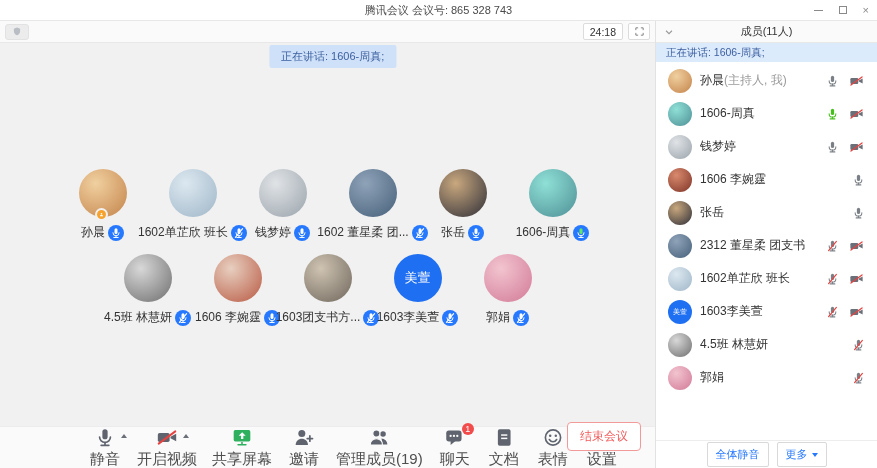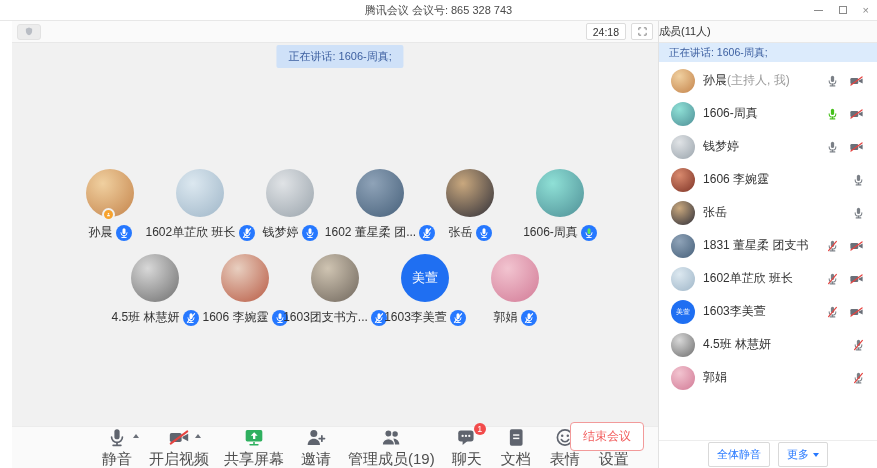--- a/index.html
+++ b/index.html
@@ -6,21 +6,21 @@
   html,body { width:877px; height:468px; overflow:hidden; font-family:"Liberation Sans","DejaVu Sans",sans-serif; background:#fff; }
 
   
   .titlebar { height:21px; background:#fff; border-bottom:1px solid #e7e7e7; display:flex; align-items:center; justify-content:center; position:relative; font-size:11px; color:#4a4a4a; }
   .win-controls { position:absolute; right:8px; top:0; height:100%; display:flex; align-items:center; gap:16px; }
   .wc { color:#8a8a8a; font-size:11px; line-height:1; cursor:default; display:flex; align-items:center; }
   .wc-min { width:9px; height:1px; background:#8a8a8a; }
   .wc-max { width:8px; height:8px; border:1px solid #8a8a8a; }
 
   
-  .app { display:flex; height:447px;margin-left:12px; }
+  .app { display:flex; height:447px; }
   .main { width:655px; position:relative; background:#f1f1f1; }
   .panel { width:222px; background:#fff; border-left:1px solid #e2e2e2; display:flex; flex-direction:column; }
 
   
   .main-topbar { height:22px; background:#fafafa; border-bottom:1px solid #e8e8e8; display:flex; align-items:center; padding:0 5px; }
   .shield-btn { width:24px; height:16px; background:#ececec; border:1px solid #e2e2e2; border-radius:3px; display:flex; align-items:center; justify-content:center; }
   .topbar-right { margin-left:auto; display:flex; gap:5px; align-items:center; }
   .timer-box { border:1px solid #dcdcdc; background:#fff; border-radius:2px; font-size:10.5px; color:#333; padding:0 6px; height:17px; line-height:16px; }
   .fs-box { border:1px solid #dcdcdc; background:#fff; border-radius:2px; width:22px; height:17px; display:flex; align-items:center; justify-content:center; }
 
@@ -43,21 +43,21 @@
   .toolbar { position:absolute; left:0; right:0; bottom:0; height:42px; background:#fafafa; border-top:1px solid #ececec; display:flex; align-items:center; gap:15px; padding-left:88px; }
   .tb-item { display:flex; flex-direction:column; align-items:center; min-width:34px; cursor:default; }
   .tb-iconwrap { position:relative; width:22px; height:21px; }
   .tb-icon { display:block; width:22px; height:21px; }
   .tb-arrow { position:absolute; right:-11px; top:7px; width:0; height:0; border-left:3.5px solid transparent; border-right:3.5px solid transparent; border-bottom:4.5px solid #6a6f78; }
   .tb-badge { position:absolute; top:-4px; right:-8px; background:#f24b4b; color:#fff; font-size:9px; line-height:12px; height:12px; min-width:12px; padding:0 3px; border-radius:7px; text-align:center; }
   .tb-label { font-size:15px; color:#4f4f4f; margin-top:2px; white-space:nowrap; }
   .end-btn { position:absolute; right:14px; bottom:17px; border:1px solid #f29a9a; color:#f25c5c; background:#fff; border-radius:4px; font-size:12px; padding:5px 12px; cursor:default; }
 
   
-  .panel-header { height:22px; background:#fafafa; border-bottom:1px solid #e8e8e8; display:flex; align-items:center; justify-content:flex-start; font-size:11px; color:#333; position:relative; flex:none; }
+  .panel-header { height:22px; background:#fafafa; border-bottom:1px solid #e8e8e8; display:flex; align-items:center; justify-content:center; font-size:11px; color:#333; position:relative; flex:none; }
   .panel-chevron { position:absolute; left:8px; top:6px; }
   .panel-speaking { height:19px; background:#dcebfc; color:#3c5fa0; font-size:10.5px; display:flex; align-items:center; padding:0 10px; flex:none; white-space:nowrap; }
   .member-list { flex:1; overflow:hidden; padding-top:2px; }
   .member-row { height:33px; display:flex; align-items:center; padding:0 12px; gap:8px; }
   .m-avatar { width:24px; height:24px; border-radius:50%; flex:none; display:flex; align-items:center; justify-content:center; }
   .m-av-text { color:#fff; font-size:7px; }
   .m-name { font-size:12px; color:#333; white-space:nowrap; overflow:hidden; }
   .m-tag { color:#9b9b9b; }
   .m-icons { margin-left:auto; display:flex; align-items:center; gap:9px; flex:none; }
   .m-mic { width:13px; height:14px; display:block; }
@@ -468,21 +468,21 @@
             <span class="m-mic"><svg viewBox="0 0 24 24" width="100%" height="100%">
     <rect x="9" y="2.5" width="6" height="11.5" rx="3" fill="#7b8087"></rect>
     <path d="M5.8 11.5a6.2 6.2 0 0 0 12.4 0" stroke="#7b8087" stroke-width="1.9" fill="none" stroke-linecap="round"></path>
     <line x1="12" y1="17.6" x2="12" y2="20.2" stroke="#7b8087" stroke-width="1.9" stroke-linecap="round"></line>
     <line x1="7.6" y1="21" x2="16.4" y2="21" stroke="#7b8087" stroke-width="1.9" stroke-linecap="round"></line>
     </svg></span>
           </div>
         </div>
         <div class="member-row">
           <div class="m-avatar" style="background:radial-gradient(circle at 35% 30%, #8fa3b8, #46607a)"></div>
-          <div class="m-name">1831 董星柔 团支书</div>
+          <div class="m-name">2312 董星柔 团支书</div>
           <div class="m-icons">
             <span class="m-mic"><svg viewBox="0 0 24 24" width="100%" height="100%">
     <rect x="9" y="2.5" width="6" height="11.5" rx="3" fill="#7b8087"></rect>
     <path d="M5.8 11.5a6.2 6.2 0 0 0 12.4 0" stroke="#7b8087" stroke-width="1.9" fill="none" stroke-linecap="round"></path>
     <line x1="12" y1="17.6" x2="12" y2="20.2" stroke="#7b8087" stroke-width="1.9" stroke-linecap="round"></line>
     <line x1="7.6" y1="21" x2="16.4" y2="21" stroke="#7b8087" stroke-width="1.9" stroke-linecap="round"></line>
     <line x1="4.8" y1="20.6" x2="19.2" y2="3.4" stroke="#e64340" stroke-width="2.2" stroke-linecap="round"></line>
               </svg></span>
             <span class="m-cam"><svg viewBox="0 0 24 24" width="100%" height="100%">
     <rect x="1.5" y="6.8" width="13.5" height="10.4" rx="2" fill="#6a6f78"></rect>

